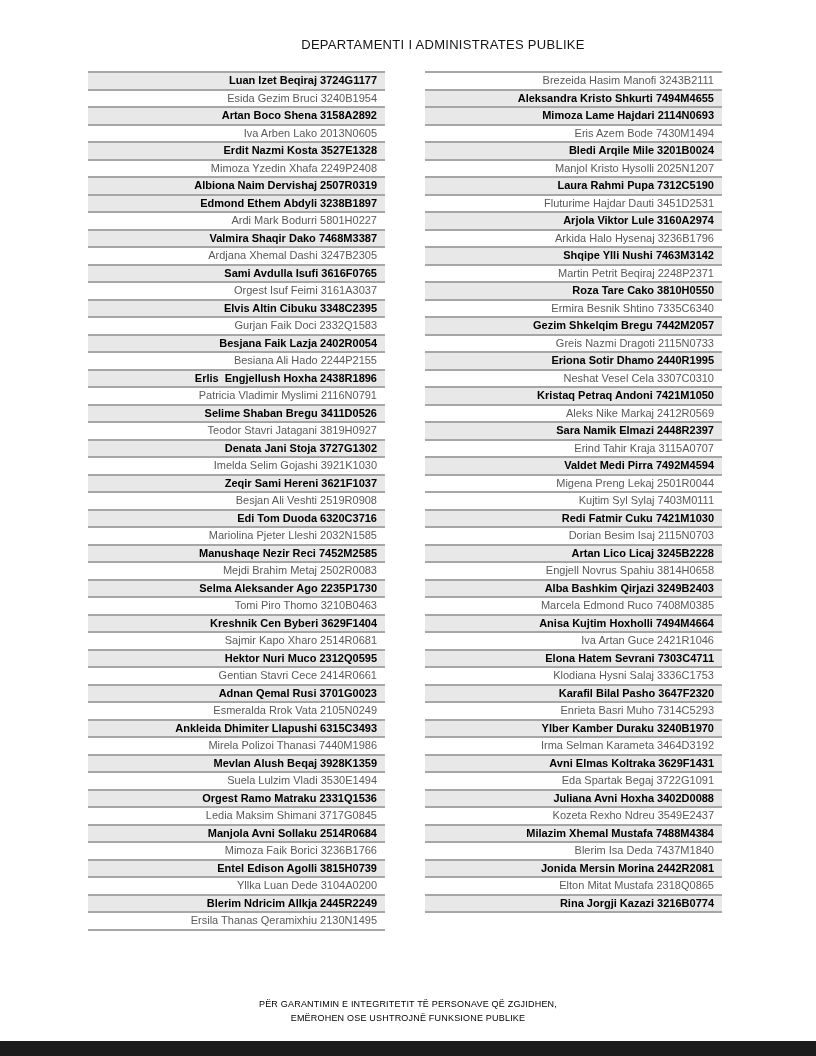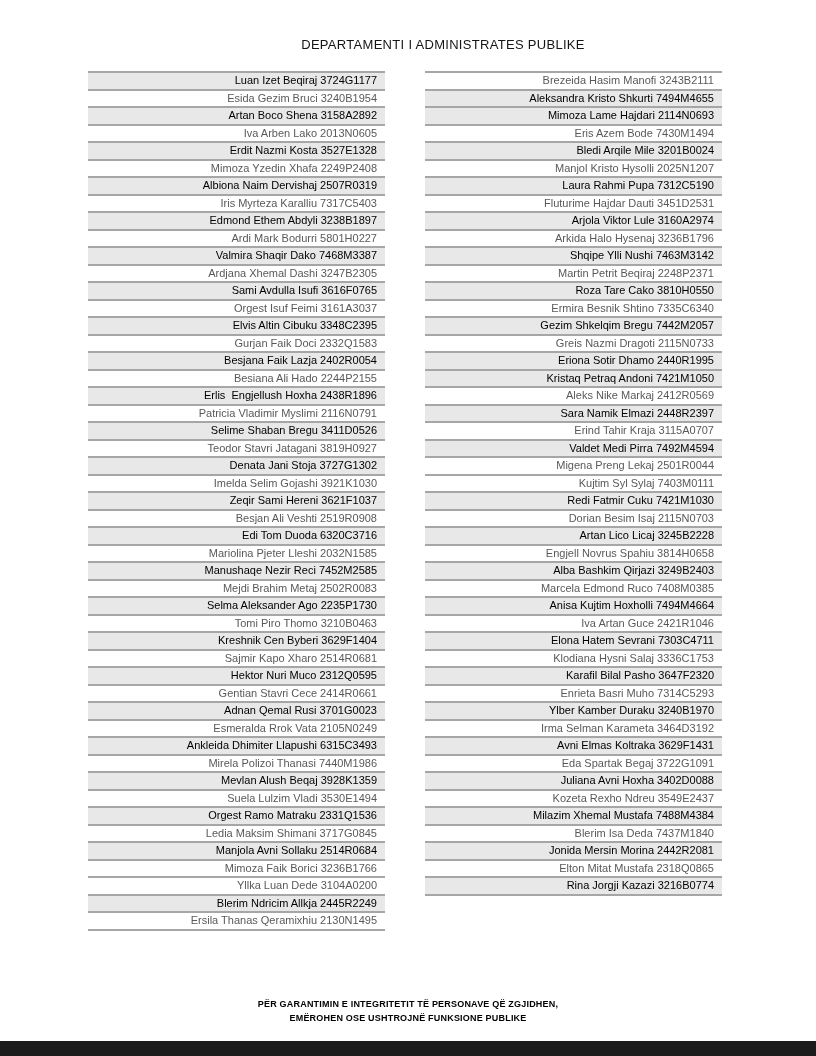--- a/index.html
+++ b/index.html
@@ -46,35 +46,35 @@
     border-bottom: 2px solid var(--row-border, #a6a6a6);
     text-align: right;
     padding-right: 8px;
     font-size: 11px;
     white-space: pre;
     overflow: hidden;
   }
   .row.shaded {
     background: var(--shaded-bg, #e8e8e8);
     color: var(--shaded-text, #000000);
-    font-weight: 400;
+    font-weight: 700;
   }
   .row.plain {
     background: var(--plain-bg, #ffffff);
     color: var(--plain-text, #595959);
     font-weight: 400;
   }
   .footer {
     position: absolute;
     top: 997px;
     left: 0;
     width: 100%;
     text-align: center;
     font-size: 9px;
-    font-weight: 700;
+    font-weight: 400;
     color: #000000;
     line-height: 14px;
     letter-spacing: 0.2px;
   }
   .bottom-bar {
     position: absolute;
     left: 0;
     bottom: 0;
     width: 816px;
     height: 15px;
@@ -89,21 +89,20 @@
 
   <div class="columns">
     <div class="col" id="col-0">
         <div class="row shaded">Luan Izet Beqiraj 3724G1177</div>
         <div class="row plain">Esida Gezim Bruci 3240B1954</div>
         <div class="row shaded">Artan Boco Shena 3158A2892</div>
         <div class="row plain">Iva Arben Lako 2013N0605</div>
         <div class="row shaded">Erdit Nazmi Kosta 3527E1328</div>
         <div class="row plain">Mimoza Yzedin Xhafa 2249P2408</div>
         <div class="row shaded">Albiona Naim Dervishaj 2507R0319</div>
-        <div class="row plain">Iris Myrteza Karalliu 7317C5403</div>
         <div class="row shaded">Edmond Ethem Abdyli 3238B1897</div>
         <div class="row plain">Ardi Mark Bodurri 5801H0227</div>
         <div class="row shaded">Valmira Shaqir Dako 7468M3387</div>
         <div class="row plain">Ardjana Xhemal Dashi 3247B2305</div>
         <div class="row shaded">Sami Avdulla Isufi 3616F0765</div>
         <div class="row plain">Orgest Isuf Feimi 3161A3037</div>
         <div class="row shaded">Elvis Altin Cibuku 3348C2395</div>
         <div class="row plain">Gurjan Faik Doci 2332Q1583</div>
         <div class="row shaded">Besjana Faik Lazja 2402R0054</div>
         <div class="row plain">Besiana Ali Hado 2244P2155</div>
@@ -128,20 +127,21 @@
         <div class="row shaded">Adnan Qemal Rusi 3701G0023</div>
         <div class="row plain">Esmeralda Rrok Vata 2105N0249</div>
         <div class="row shaded">Ankleida Dhimiter Llapushi 6315C3493</div>
         <div class="row plain">Mirela Polizoi Thanasi 7440M1986</div>
         <div class="row shaded">Mevlan Alush Beqaj 3928K1359</div>
         <div class="row plain">Suela Lulzim Vladi 3530E1494</div>
         <div class="row shaded">Orgest Ramo Matraku 2331Q1536</div>
         <div class="row plain">Ledia Maksim Shimani 3717G0845</div>
         <div class="row shaded">Manjola Avni Sollaku 2514R0684</div>
         <div class="row plain">Mimoza Faik Borici 3236B1766</div>
+        <div class="row shaded">Entel Edison Agolli 3815H0739</div>
         <div class="row plain">Yllka Luan Dede 3104A0200</div>
         <div class="row shaded">Blerim Ndricim Allkja 2445R2249</div>
         <div class="row plain">Ersila Thanas Qeramixhiu 2130N1495</div>
       </div>
     <div class="col" id="col-1">
         <div class="row plain">Brezeida Hasim Manofi 3243B2111</div>
         <div class="row shaded">Aleksandra Kristo Shkurti 7494M4655</div>
         <div class="row shaded">Mimoza Lame Hajdari 2114N0693</div>
         <div class="row plain">Eris Azem Bode 7430M1494</div>
         <div class="row shaded">Bledi Arqile Mile 3201B0024</div>
@@ -150,20 +150,21 @@
         <div class="row plain">Fluturime Hajdar Dauti 3451D2531</div>
         <div class="row shaded">Arjola Viktor Lule 3160A2974</div>
         <div class="row plain">Arkida Halo Hysenaj 3236B1796</div>
         <div class="row shaded">Shqipe Ylli Nushi 7463M3142</div>
         <div class="row plain">Martin Petrit Beqiraj 2248P2371</div>
         <div class="row shaded">Roza Tare Cako 3810H0550</div>
         <div class="row plain">Ermira Besnik Shtino 7335C6340</div>
         <div class="row shaded">Gezim Shkelqim Bregu 7442M2057</div>
         <div class="row plain">Greis Nazmi Dragoti 2115N0733</div>
         <div class="row shaded">Eriona Sotir Dhamo 2440R1995</div>
+        <div class="row plain">Neshat Vesel Cela 3307C0310</div>
         <div class="row shaded">Kristaq Petraq Andoni 7421M1050</div>
         <div class="row plain">Aleks Nike Markaj 2412R0569</div>
         <div class="row shaded">Sara Namik Elmazi 2448R2397</div>
         <div class="row plain">Erind Tahir Kraja 3115A0707</div>
         <div class="row shaded">Valdet Medi Pirra 7492M4594</div>
         <div class="row plain">Migena Preng Lekaj 2501R0044</div>
         <div class="row plain">Kujtim Syl Sylaj 7403M0111</div>
         <div class="row shaded">Redi Fatmir Cuku 7421M1030</div>
         <div class="row plain">Dorian Besim Isaj 2115N0703</div>
         <div class="row shaded">Artan Lico Licaj 3245B2228</div>

